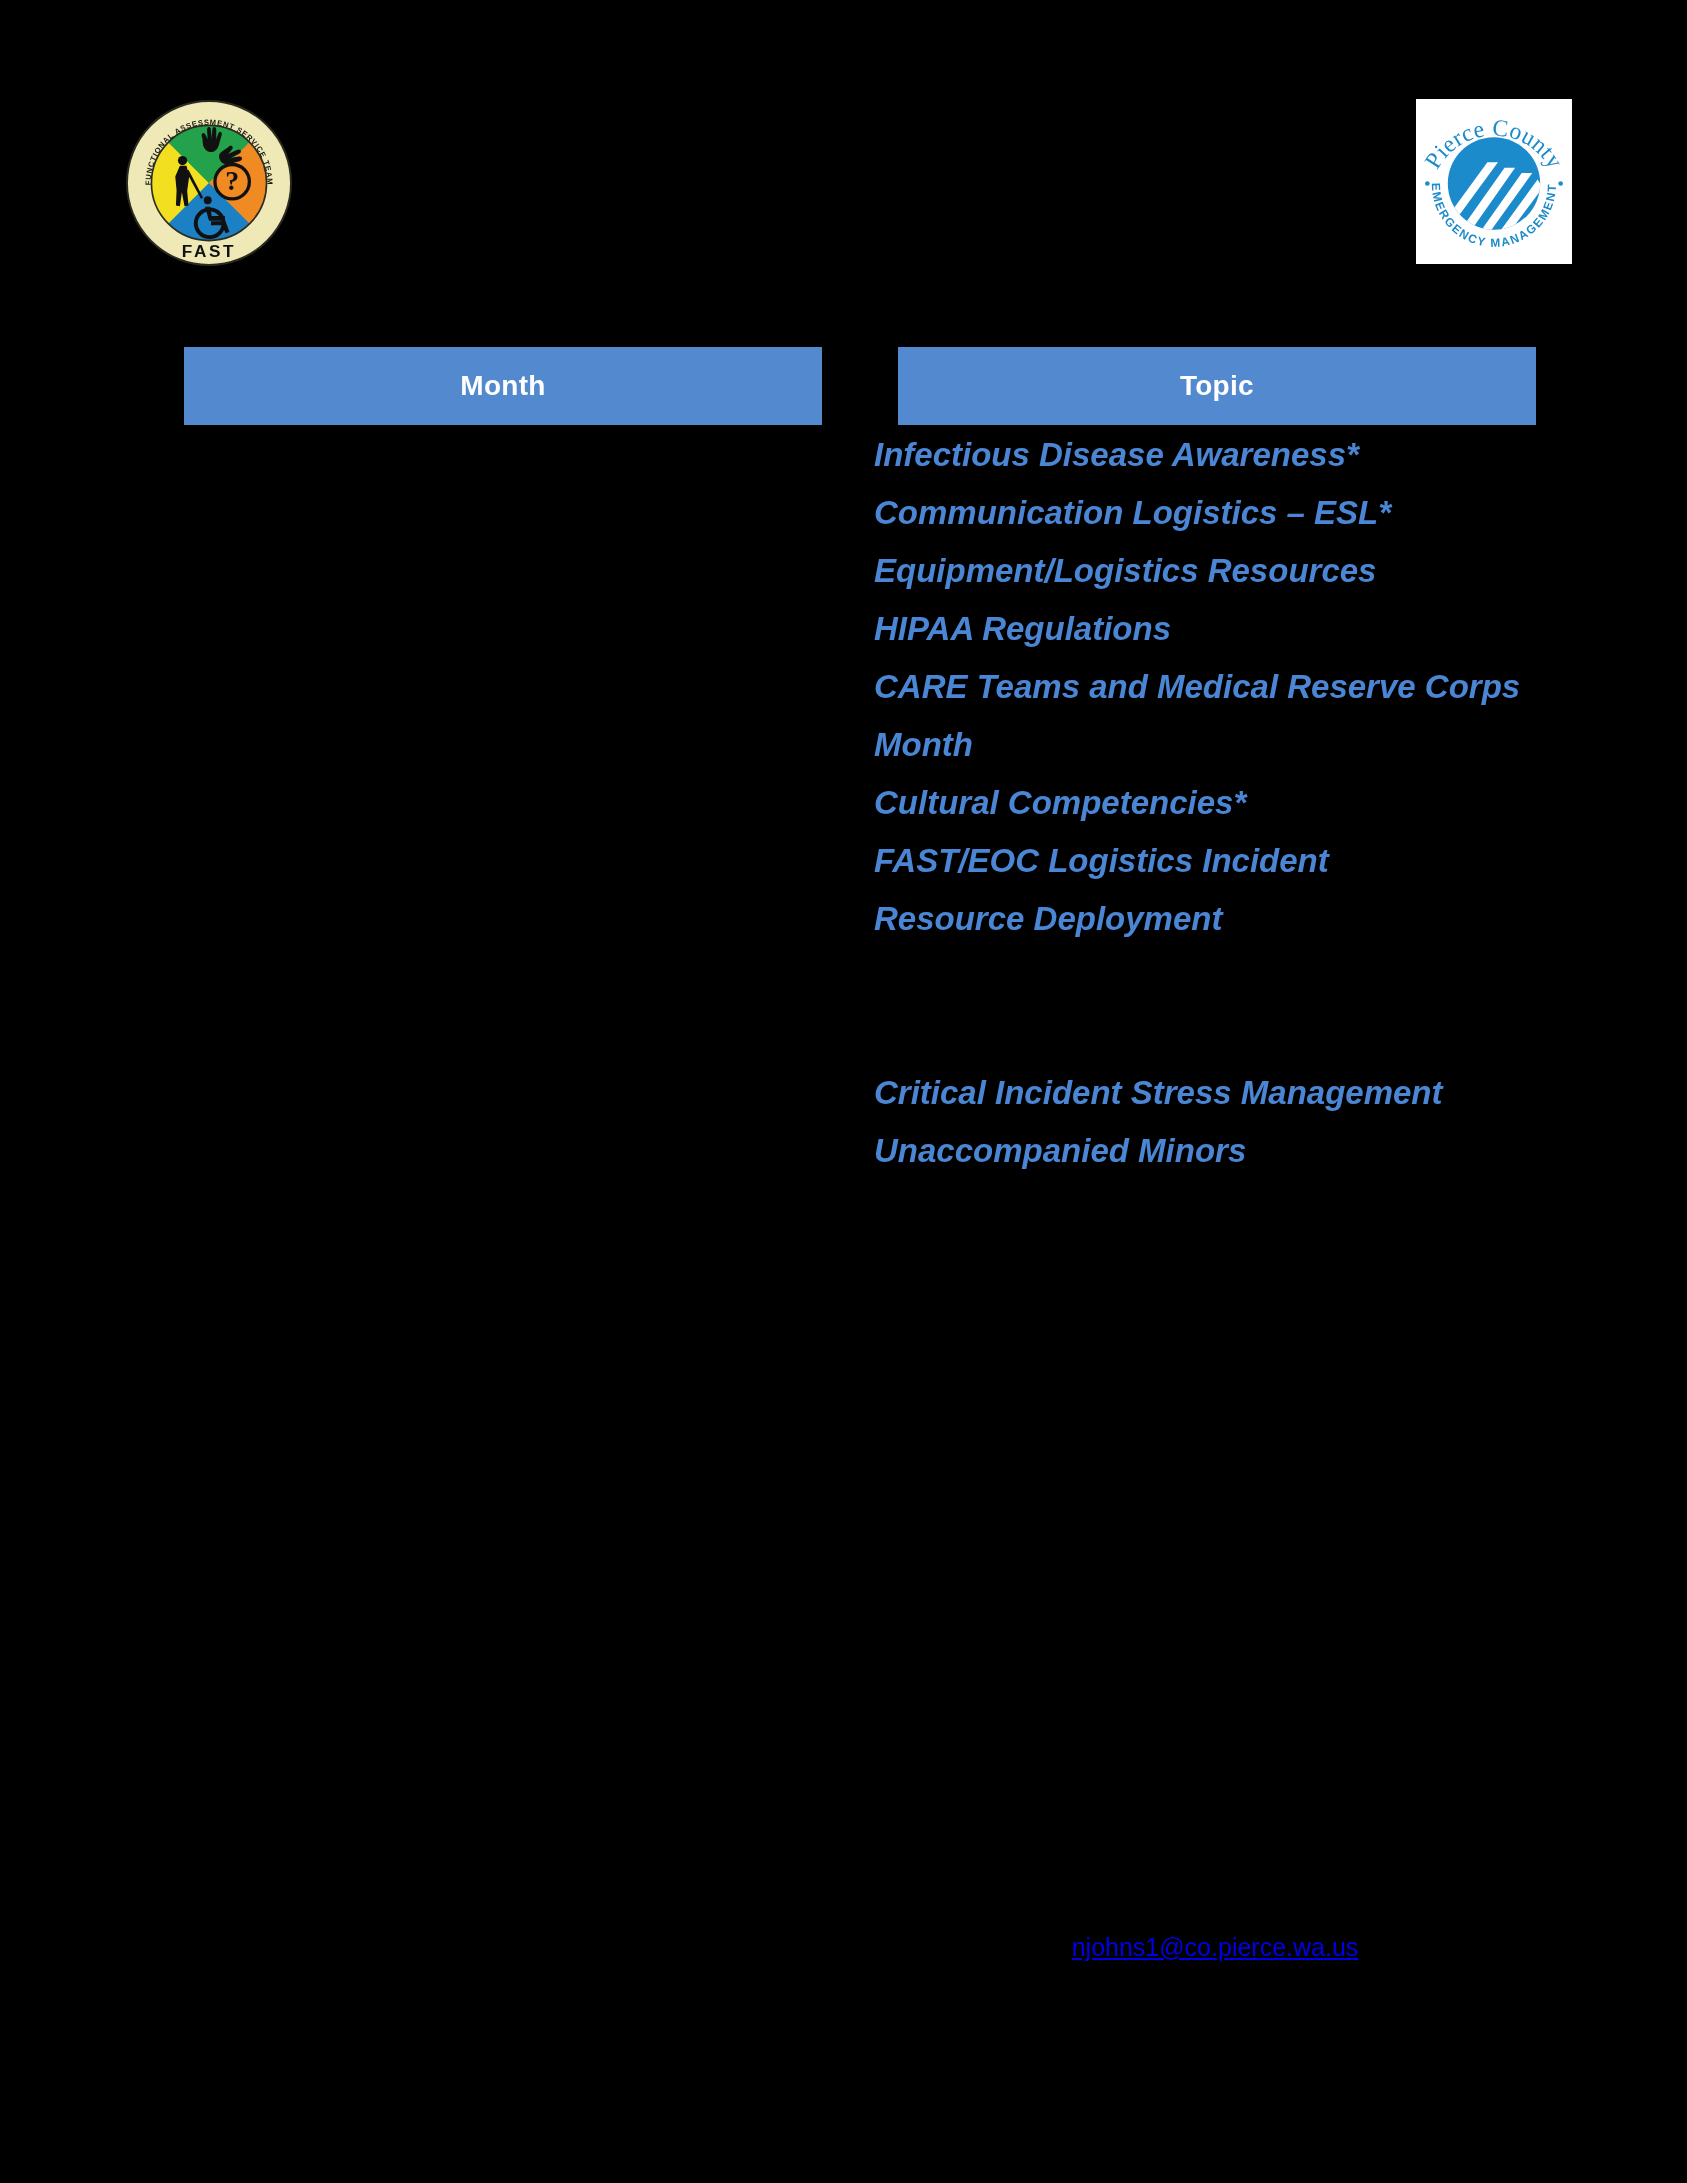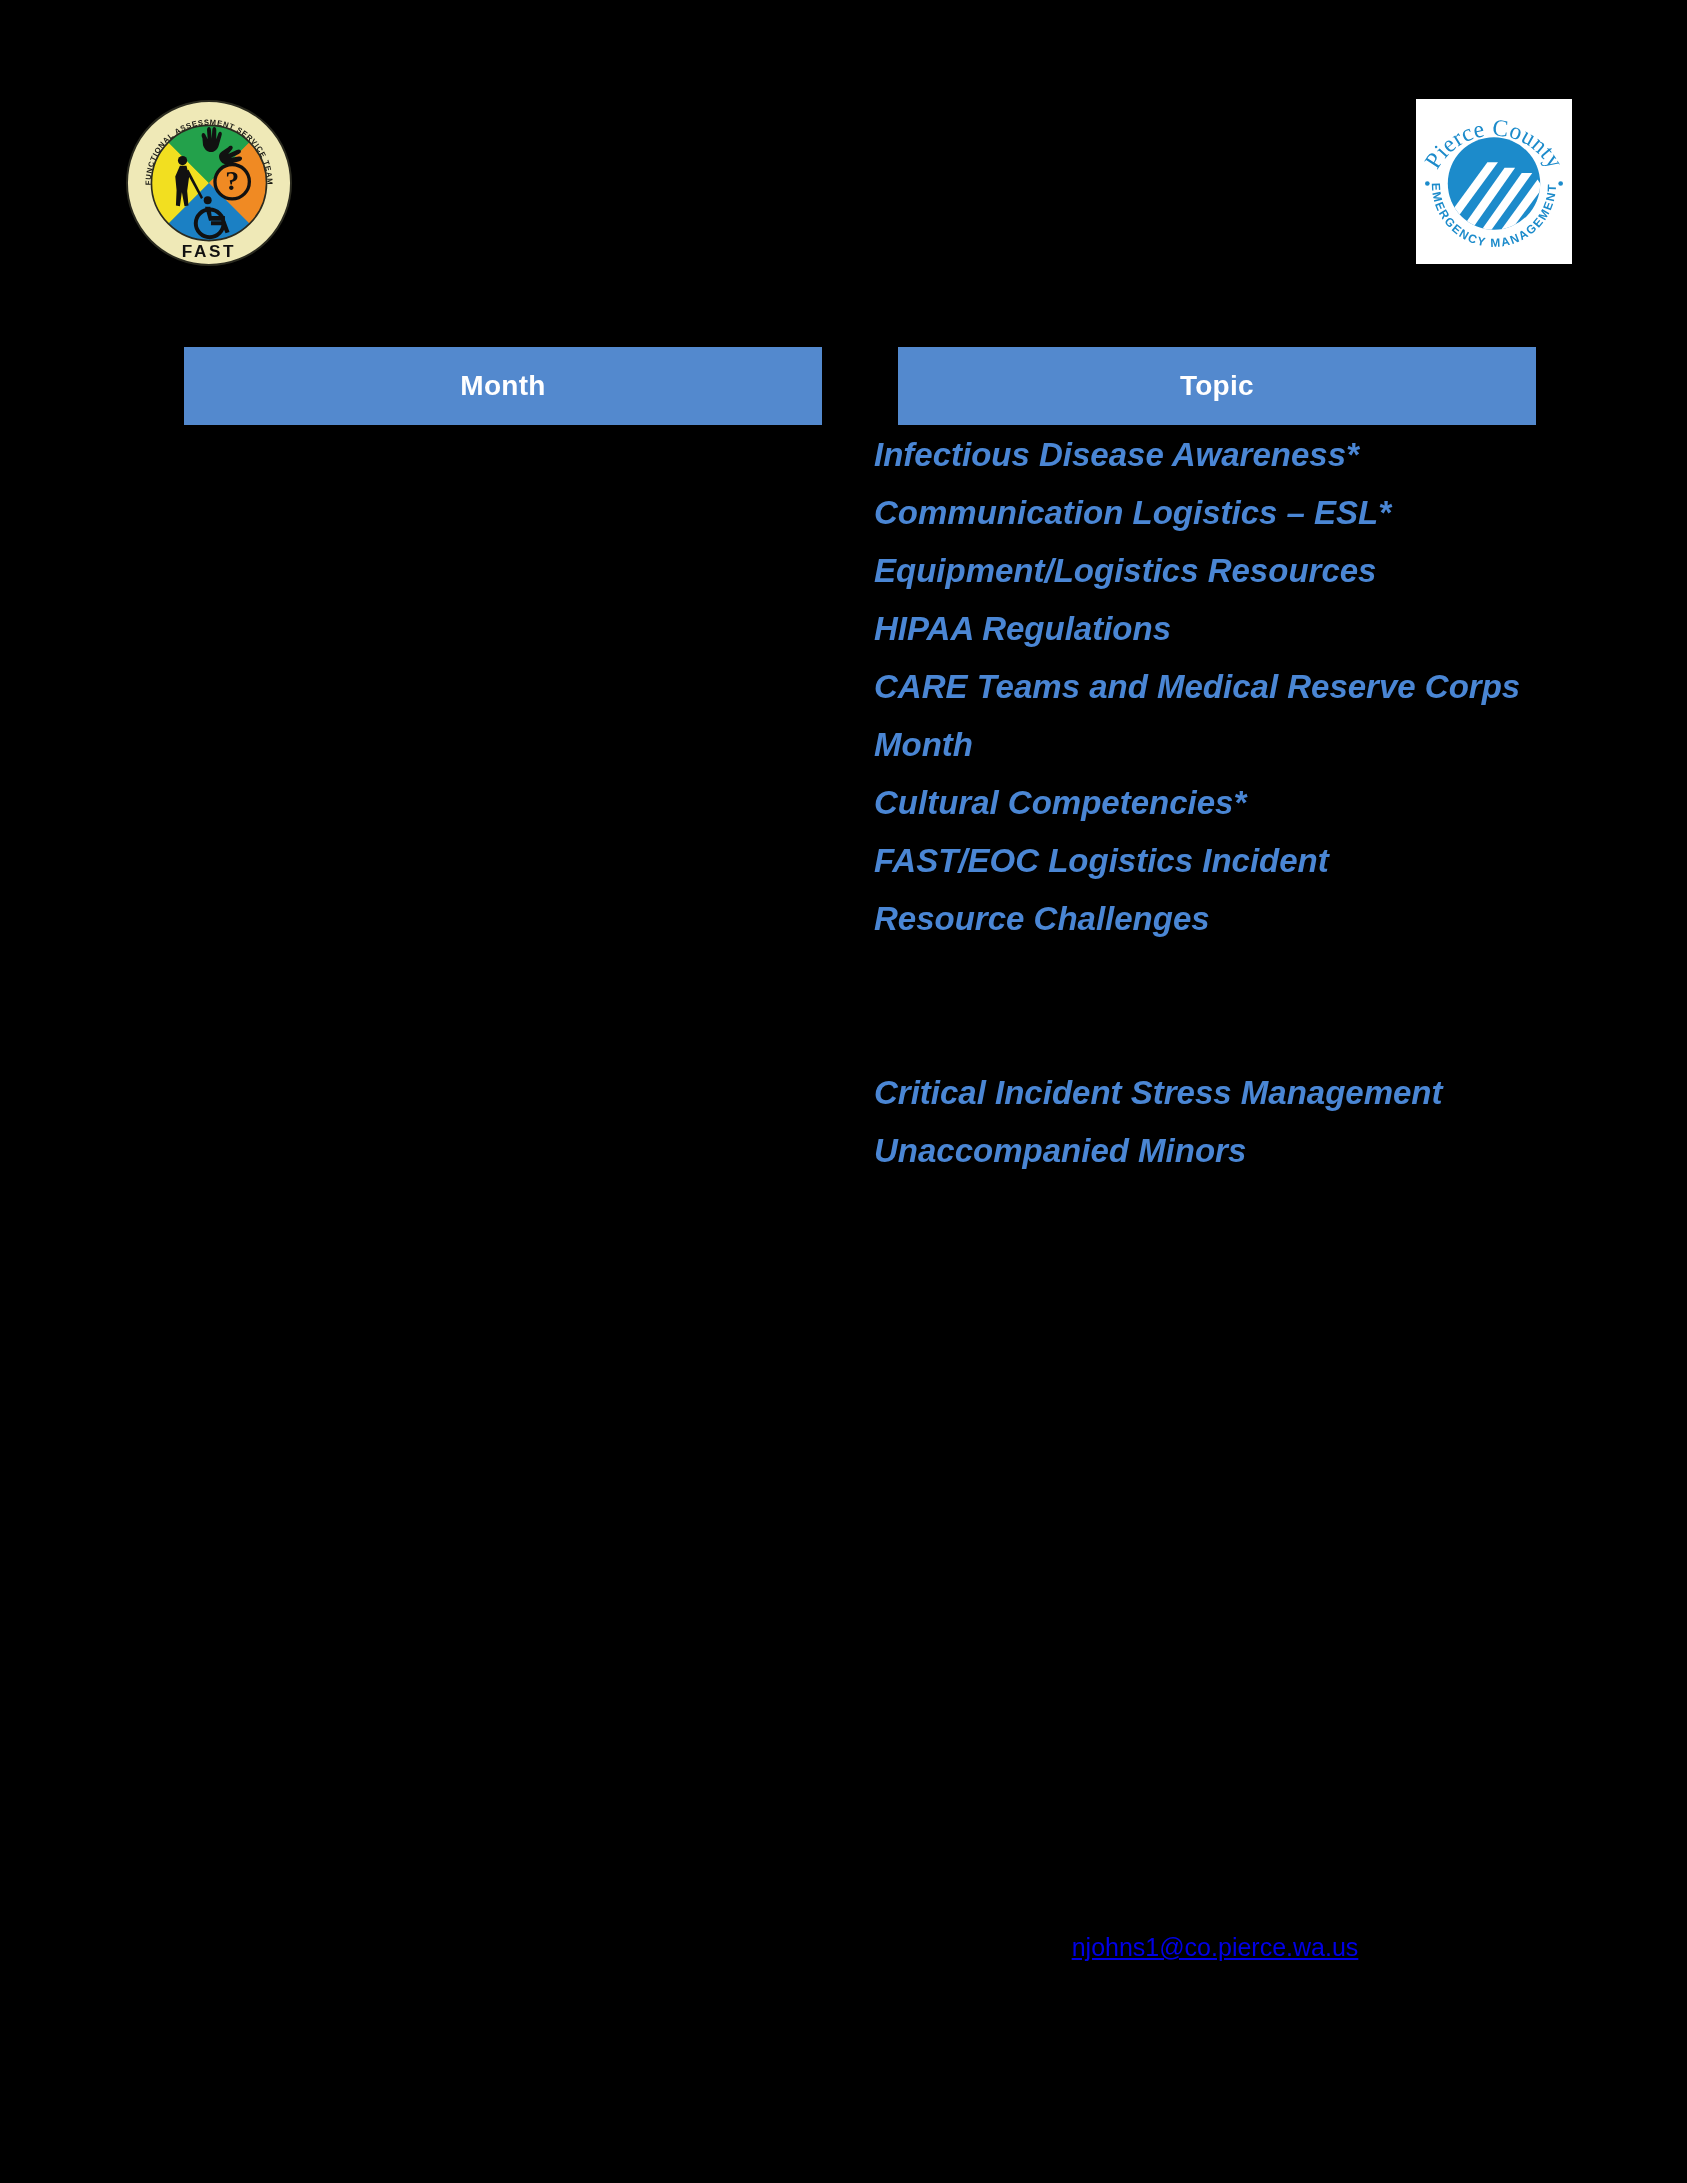--- a/index.html
+++ b/index.html
@@ -276,21 +276,21 @@
         </div>
         <div class="row">
           <div class="cell-month"></div>
           <div class="cell-topic">
             <span class="topic-text">FAST/EOC Logistics Incident</span>
           </div>
         </div>
         <div class="row">
           <div class="cell-month"></div>
           <div class="cell-topic">
-            <span class="topic-text">Resource Challenges</span>
+            <span class="topic-text">Resource Deployment</span>
           </div>
         </div>
         <div class="row">
           <div class="cell-month"></div>
           <div class="cell-topic">
             <span class="topic-text"></span>
           </div>
         </div>
         <div class="row">
           <div class="cell-month"></div>

